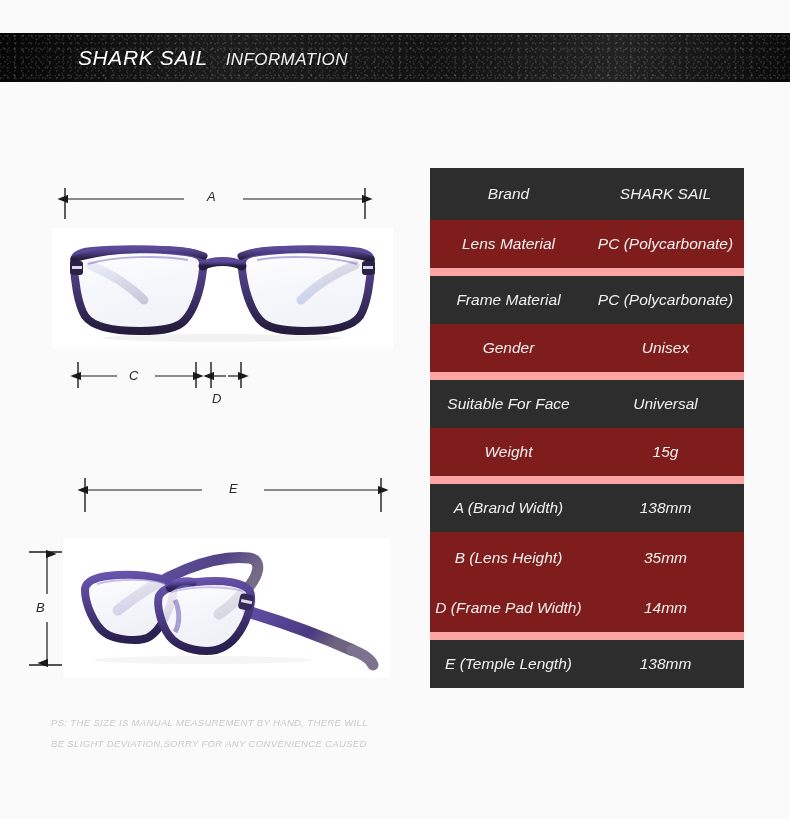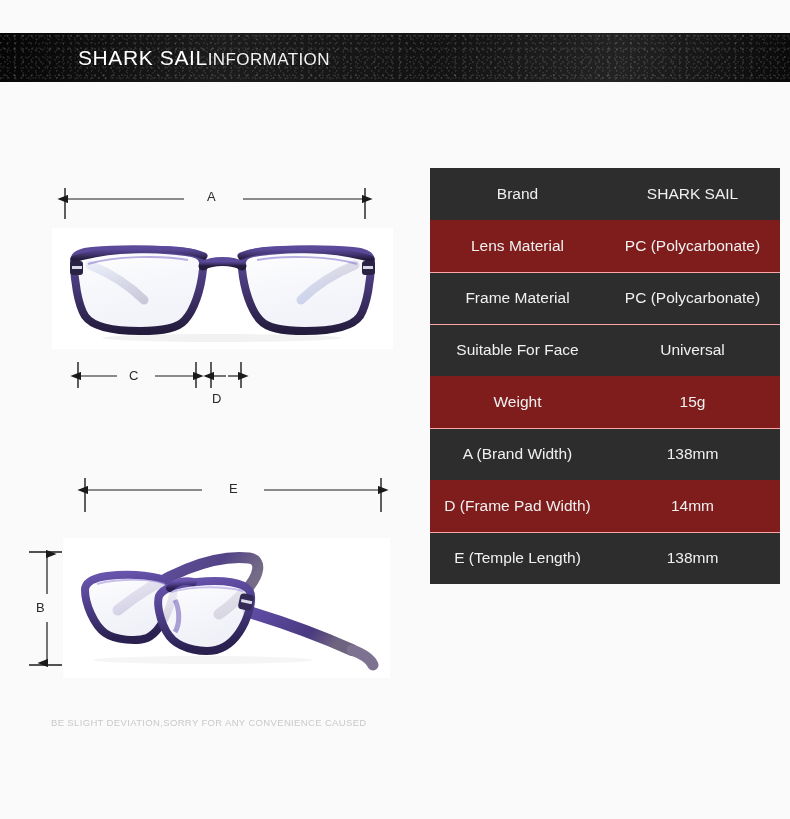--- a/index.html
+++ b/index.html
@@ -9,20 +9,21 @@
   }
   body {
     font-family: "Liberation Sans", sans-serif;
   }
   #page {
     position: relative;
     width: 790px;
     height: 819px;
     background: #fafafa;
     overflow: hidden;
+    font-style: italic;
   }
 
   
   #header-band {
     position: absolute;
     left: 0;
     top: 33px;
     width: 790px;
     height: 49px;
     background:
@@ -46,20 +47,21 @@
   }
   #brand-title {
     color: #ffffff;
     font-size: 21px;
     letter-spacing: 0.6px;
   }
   #section-title {
     color: #f2f2f2;
     font-size: 17px;
     letter-spacing: 0.4px;
+    margin-left: 18px;
   }
 
   
   .photo-card {
     position: absolute;
     background: #ffffff;
   }
   #photo-front {
     left: 52px;
     top: 228px;
@@ -106,41 +108,41 @@
     line-height: 21px;
     letter-spacing: 0.35px;
   }
   #disclaimer div { white-space: nowrap; }
 
   
   #spec-table {
     position: absolute;
     left: 430px;
     top: 168px;
-    width: 350px;
+    width: 314px;
     border-collapse: collapse;
     table-layout: fixed;
   }
   #spec-table tr { height: 52px; }
   #spec-table td {
     color: #f0f0f0;
     font-size: 15.5px;
     text-align: center;
     vertical-align: middle;
     padding: 0 2px;
     border: 0;
     overflow: hidden;
     white-space: nowrap;
   }
   #spec-table td.k { width: 50%; }
   #spec-table td.v { width: 50%; }
   #spec-table tr.shade-dark td { background: #2d2d2d; }
   #spec-table tr.shade-light td { background: #7f1d1d; }
   #spec-table tr.sep td {
-    border-top: 1px solid #fca5a5;
+    border-top: 8px solid #fca5a5;
   }
 </style>
 </head>
 <body>
 
 <div id="page">
 
   <div id="header-band">
     <div id="header-title-wrap">
       <span id="brand-title">SHARK SAIL</span>
@@ -296,50 +298,59 @@
     </g>
   </svg>
 
   <span class="dim-label" id="label-A">A</span>
   <span class="dim-label" id="label-C">C</span>
   <span class="dim-label" id="label-D">D</span>
   <span class="dim-label" id="label-E">E</span>
   <span class="dim-label" id="label-B">B</span>
 
   <div id="disclaimer">
+    <div>PS: THE SIZE IS MANUAL MEASUREMENT BY HAND, THERE WILL</div>
     <div>BE SLIGHT DEVIATION,SORRY FOR ANY CONVENIENCE CAUSED</div>
   </div>
 
   <table id="spec-table">
     <tbody>
         <tr class="shade-dark">
           <td class="k">Brand</td>
           <td class="v">SHARK SAIL</td>
         </tr>
         <tr class="shade-light">
           <td class="k">Lens Material</td>
           <td class="v">PC (Polycarbonate)</td>
         </tr>
         <tr class="shade-dark sep">
           <td class="k">Frame Material</td>
           <td class="v">PC (Polycarbonate)</td>
         </tr>
+        <tr class="shade-light">
+          <td class="k">Gender</td>
+          <td class="v">Unisex</td>
+        </tr>
         <tr class="shade-dark sep">
           <td class="k">Suitable For Face</td>
           <td class="v">Universal</td>
         </tr>
         <tr class="shade-light">
           <td class="k">Weight</td>
           <td class="v">15g</td>
         </tr>
         <tr class="shade-dark sep">
           <td class="k">A (Brand Width)</td>
           <td class="v">138mm</td>
         </tr>
         <tr class="shade-light">
+          <td class="k">B (Lens Height)</td>
+          <td class="v">35mm</td>
+        </tr>
+        <tr class="shade-light">
           <td class="k">D (Frame Pad Width)</td>
           <td class="v">14mm</td>
         </tr>
         <tr class="shade-dark sep">
           <td class="k">E (Temple Length)</td>
           <td class="v">138mm</td>
         </tr>
       </tbody>
   </table>
 

